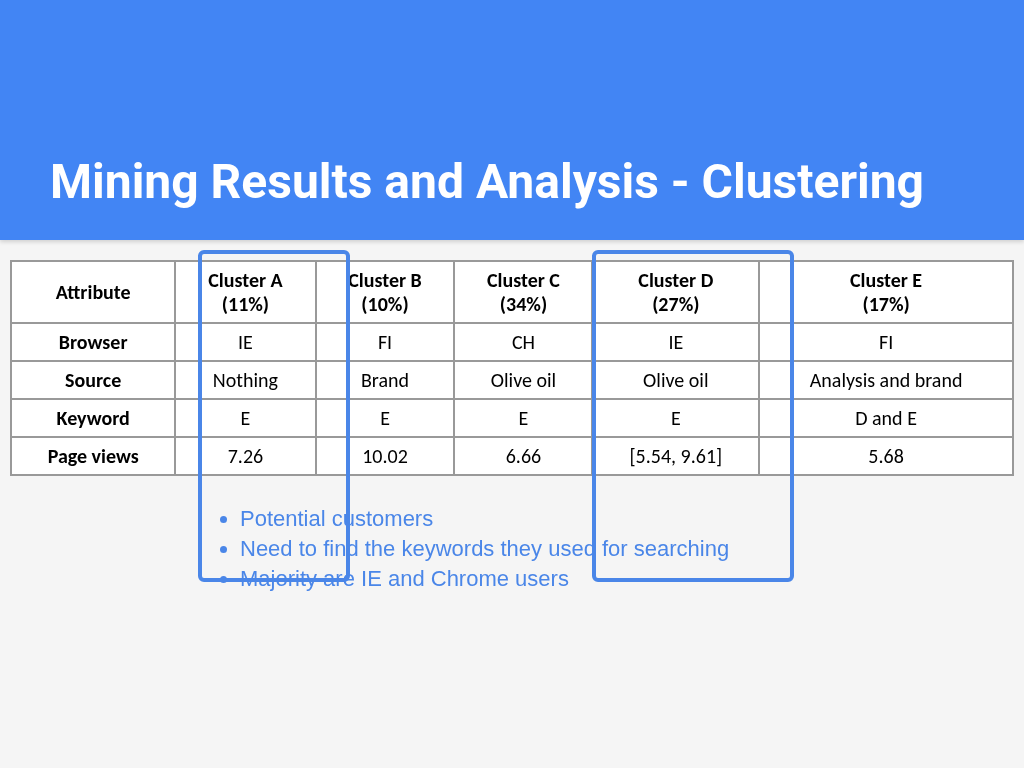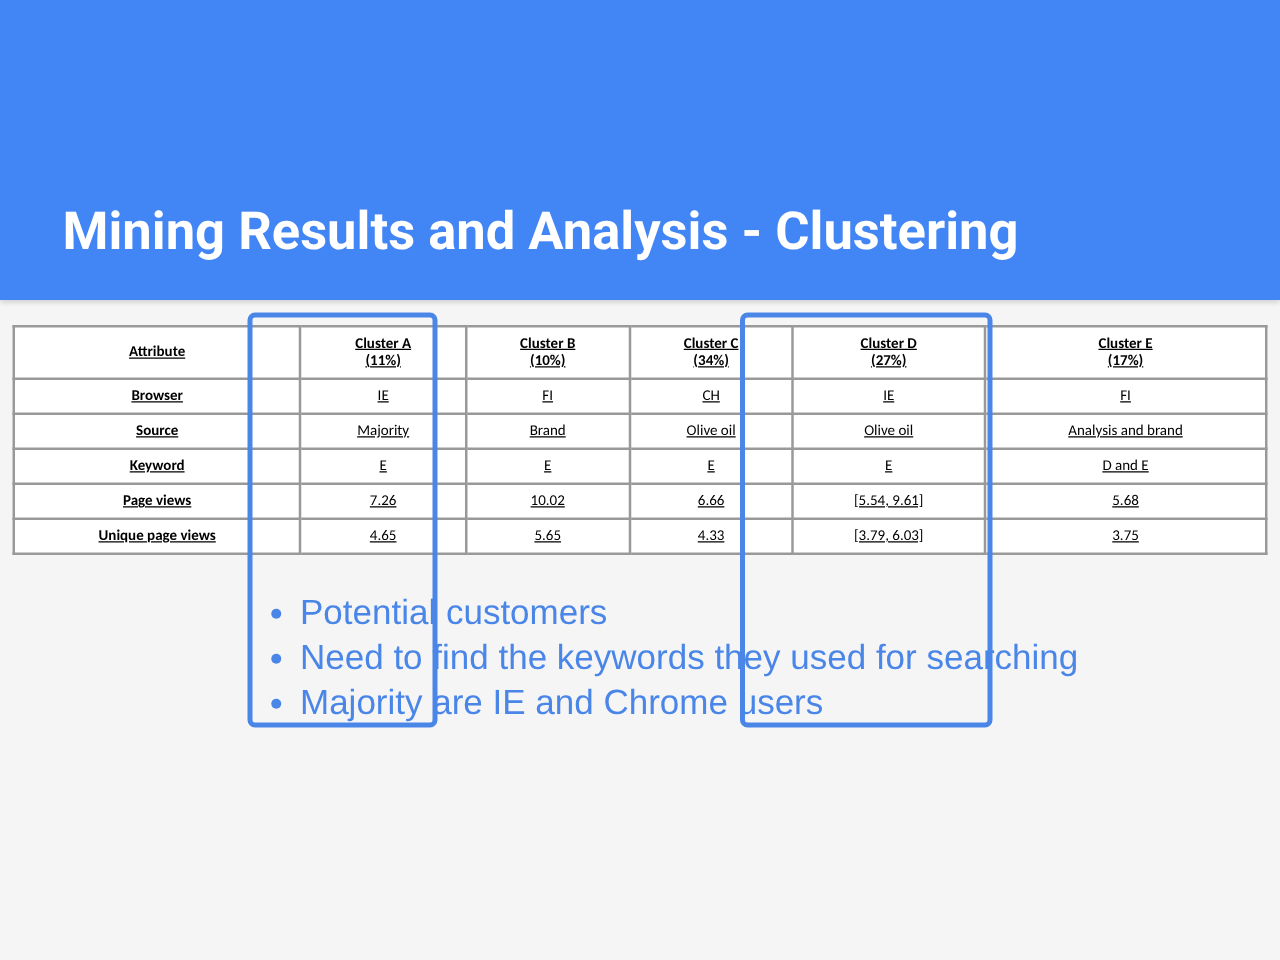--- a/index.html
+++ b/index.html
@@ -13,59 +13,58 @@
   .header {
     background: #4285f4;
     height: 240px;
     display: flex;
     align-items: flex-end;
     padding: 0 50px 30px 50px;
     box-shadow: 0 2px 4px rgba(0,0,0,0.15);
   }
   .header h1 {
     color: #fff;
-    font-size: 42px;
+    font-size: 48px;
     font-weight: bold;
     font-family: "Segoe UI", Roboto, Arial, sans-serif;
   }
   .content {
     padding: 20px 10px 0 10px;
     position: relative;
   }
   table {
     width: 100%;
     border-collapse: collapse;
     background: #fff;
     font-family: Calibri, Arial, sans-serif;
     position: relative;
   }
   th, td {
     border: 2px solid #999;
     padding: 6px 10px;
     text-align: center;
-    font-size: 12px;
+    font-size: 20px;
     color: #000;
-    text-decoration: underline;
   }
   th { font-weight: bold; }
   td.attr {
     font-weight: bold;
     text-align: center;
     white-space: nowrap;
   }
   .hi-box {
     position: absolute;
     border: 4px solid #4a86e8;
     border-radius: 6px;
     pointer-events: none;
   }
   .bullets {
     margin: 30px 0 0 230px;
     color: #4a86e8;
-    font-size: 28px;
+    font-size: 22px;
     font-family: Arial, sans-serif;
   }
   .bullets li { margin-bottom: 4px; }
 </style>
 </head>
 <body>
 
 <div class="header">
   <h1>Mining Results and Analysis - Clustering</h1>
 </div>
@@ -86,21 +85,21 @@
         <tr>
           <td class="attr">Browser</td>
           <td>IE</td>
           <td>FI</td>
           <td>CH</td>
           <td>IE</td>
           <td>FI</td>
         </tr>
         <tr>
           <td class="attr">Source</td>
-          <td>Majority</td>
+          <td>Nothing</td>
           <td>Brand</td>
           <td>Olive oil</td>
           <td>Olive oil</td>
           <td>Analysis and brand</td>
         </tr>
         <tr>
           <td class="attr">Keyword</td>
           <td>E</td>
           <td>E</td>
           <td>E</td>
@@ -108,28 +107,20 @@
           <td>D and E</td>
         </tr>
         <tr>
           <td class="attr">Page views</td>
           <td>7.26</td>
           <td>10.02</td>
           <td>6.66</td>
           <td>[5.54, 9.61]</td>
           <td>5.68</td>
         </tr>
-        <tr>
-          <td class="attr">Unique page views</td>
-          <td>4.65</td>
-          <td>5.65</td>
-          <td>4.33</td>
-          <td>[3.79, 6.03]</td>
-          <td>3.75</td>
-        </tr>
       </tbody>
   </table>
 
   <div class="hi-box" style="left:198px; top:10px; width:152px; height:332px;"></div>
   <div class="hi-box" style="left:592px; top:10px; width:202px; height:332px;"></div>
 
   <ul class="bullets">
     <li>Potential customers</li>
     <li>Need to find the keywords they used for searching</li>
     <li>Majority are IE and Chrome users</li>

